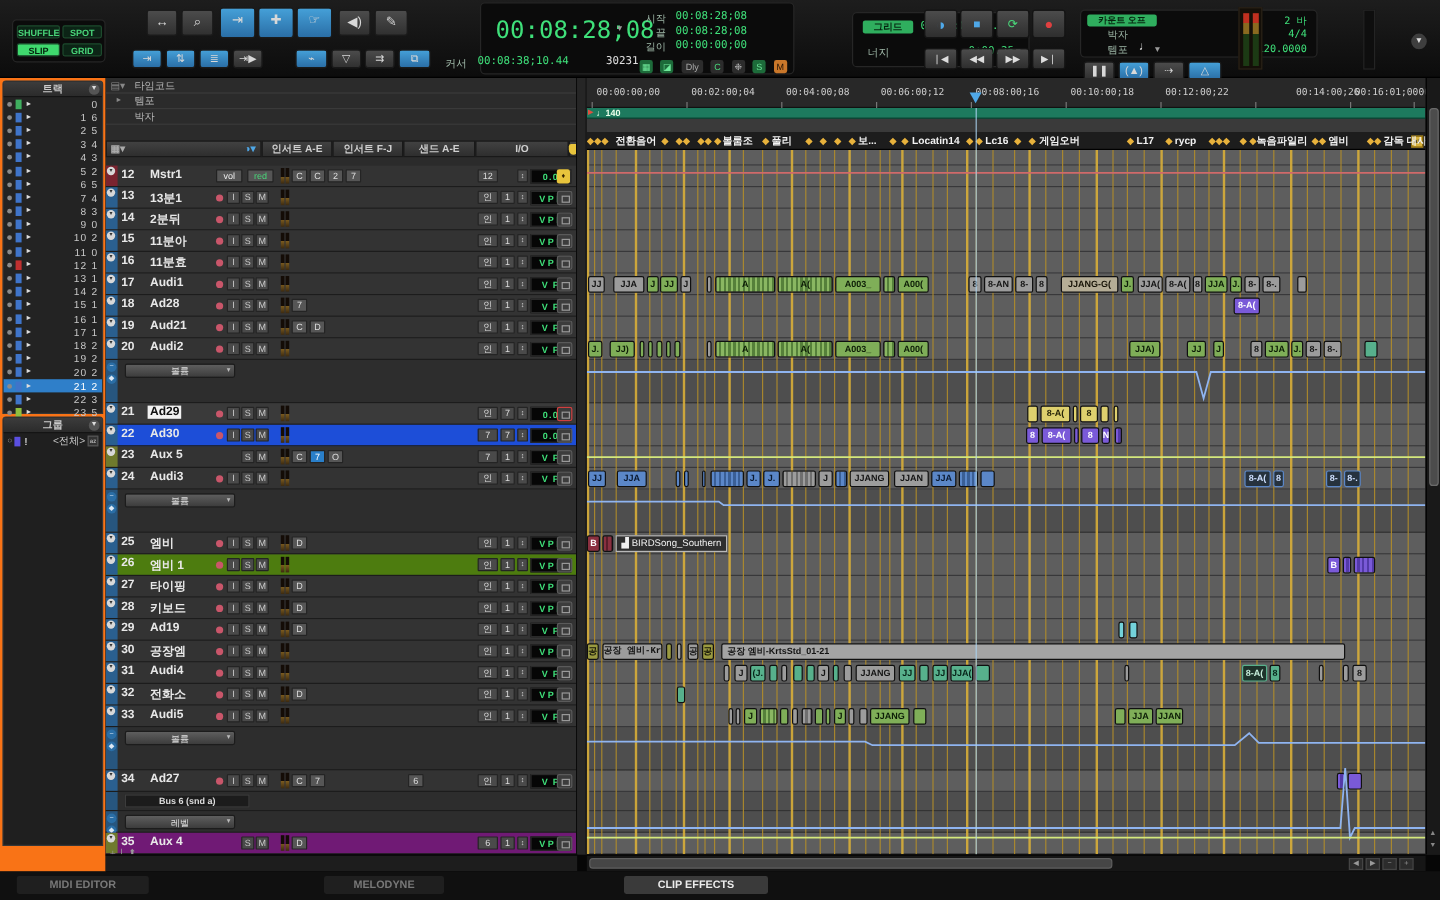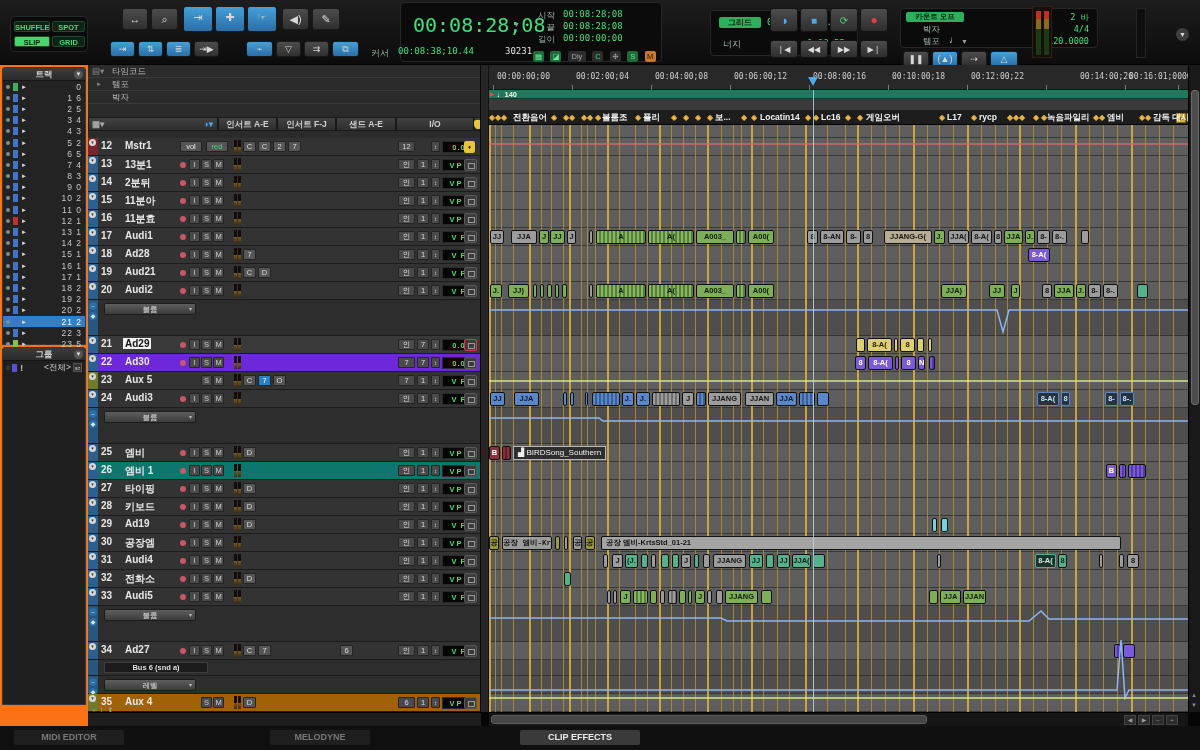--- a/index.html
+++ b/index.html
@@ -549,21 +549,21 @@
         <div class="ctlbox" style="left: 113px;">S</div>
         <div class="ctlbox" style="left: 125px;">M</div>
         <div class="mtr" style="left: 146px;"></div>
         <div class="mtr" style="left: 150px;"></div>
         <div class="iobox" style="left: 310px; width: 17px;">인</div>
         <div class="iobox" style="left: 329px; width: 12px;">7</div>
         <div class="iobox" style="left: 343px; width: 9px; font-size: 6px;">↕</div>
         <div class="volbox" style="left: 354px; width: 34px; letter-spacing: 1px;">0.0</div>
         <div class="autob" style="left: 376px; border-color: rgb(208, 64, 64);"></div>
       </div>
-      <div class="trow" style="top: 289px; height: 18px; background: #6d28d9;">
+      <div class="trow" style="top: 289px; height: 18px; background: #1d4ed8;">
         <div class="strip" style="background: rgb(42, 95, 143);"></div>
         <div style="position: absolute; left: 1px; top: 1px; width: 7px; height: 7px; border-radius: 50%; background: rgb(216, 216, 216); color: rgb(51, 51, 51); font-size: 5px; text-align: center; line-height: 7px;">▾</div>
         <div class="tnum">22</div>
         <div class="tname">Ad30</div>
         <div class="recdot" style="left: 92px;"></div>
         <div class="ctlbox" style="left: 101px;">I</div>
         <div class="ctlbox" style="left: 113px;">S</div>
         <div class="ctlbox" style="left: 125px;">M</div>
         <div class="mtr" style="left: 146px;"></div>
         <div class="mtr" style="left: 150px;"></div>
@@ -625,21 +625,21 @@
         <div class="ctlbox" style="left: 125px;">M</div>
         <div class="mtr" style="left: 146px;"></div>
         <div class="mtr" style="left: 150px;"></div>
         <div class="insbox" style="left: 155px;">D</div>
         <div class="iobox" style="left: 310px; width: 17px;">인</div>
         <div class="iobox" style="left: 329px; width: 12px;">1</div>
         <div class="iobox" style="left: 343px; width: 9px; font-size: 6px;">↕</div>
         <div class="volbox" style="left: 354px; width: 34px; letter-spacing: 0px;">V P P</div>
         <div class="autob" style="left: 376px;"></div>
       </div>
-      <div class="trow" style="top: 397px; height: 18px; background: #0f766e;">
+      <div class="trow" style="top: 397px; height: 18px; background: #4d7c0f;">
         <div class="strip" style="background: rgb(42, 95, 143);"></div>
         <div style="position: absolute; left: 1px; top: 1px; width: 7px; height: 7px; border-radius: 50%; background: rgb(216, 216, 216); color: rgb(51, 51, 51); font-size: 5px; text-align: center; line-height: 7px;">▾</div>
         <div class="tnum">26</div>
         <div class="tname">엠비 1</div>
         <div class="recdot" style="left: 92px;"></div>
         <div class="ctlbox" style="left: 101px;">I</div>
         <div class="ctlbox" style="left: 113px;">S</div>
         <div class="ctlbox" style="left: 125px;">M</div>
         <div class="mtr" style="left: 146px;"></div>
         <div class="mtr" style="left: 150px;"></div>
@@ -801,21 +801,21 @@
       <div class="trow" style="top: 595px; height: 16px; background: rgb(45, 45, 45);">
         <div class="strip" style="background: rgb(39, 86, 127);"></div>
         <div class="busbox" style="top: 2px; text-align: center;">Bus 6 (snd a)</div>
       </div>
       <div class="trow" style="top: 611px; height: 18px; background: rgb(45, 45, 45);">
         <div class="strip" style="background: rgb(39, 86, 127);"></div>
         <div class="laneico" style="top: 2px;">−</div>
         <div class="laneico" style="top: 12px;">◆</div>
         <div class="lanedrop" style="top: 3px;">레벨</div>
       </div>
-      <div class="trow" style="top: 629px; height: 18px; background: #a16207;">
+      <div class="trow" style="top: 629px; height: 18px; background: #701a75;">
         <div class="strip" style="background: rgb(111, 122, 45);"></div>
         <div style="position: absolute; left: 1px; top: 1px; width: 7px; height: 7px; border-radius: 50%; background: rgb(216, 216, 216); color: rgb(51, 51, 51); font-size: 5px; text-align: center; line-height: 7px;">▾</div>
         <div class="tnum">35</div>
         <div class="tname">Aux 4</div>
         <div class="ctlbox" style="left: 113px;">S</div>
         <div class="ctlbox" style="left: 125px;">M</div>
         <div class="mtr" style="left: 146px;"></div>
         <div class="mtr" style="left: 150px;"></div>
         <div class="insbox" style="left: 155px;">D</div>
         <div class="iobox" style="left: 310px; width: 17px;">6</div>

